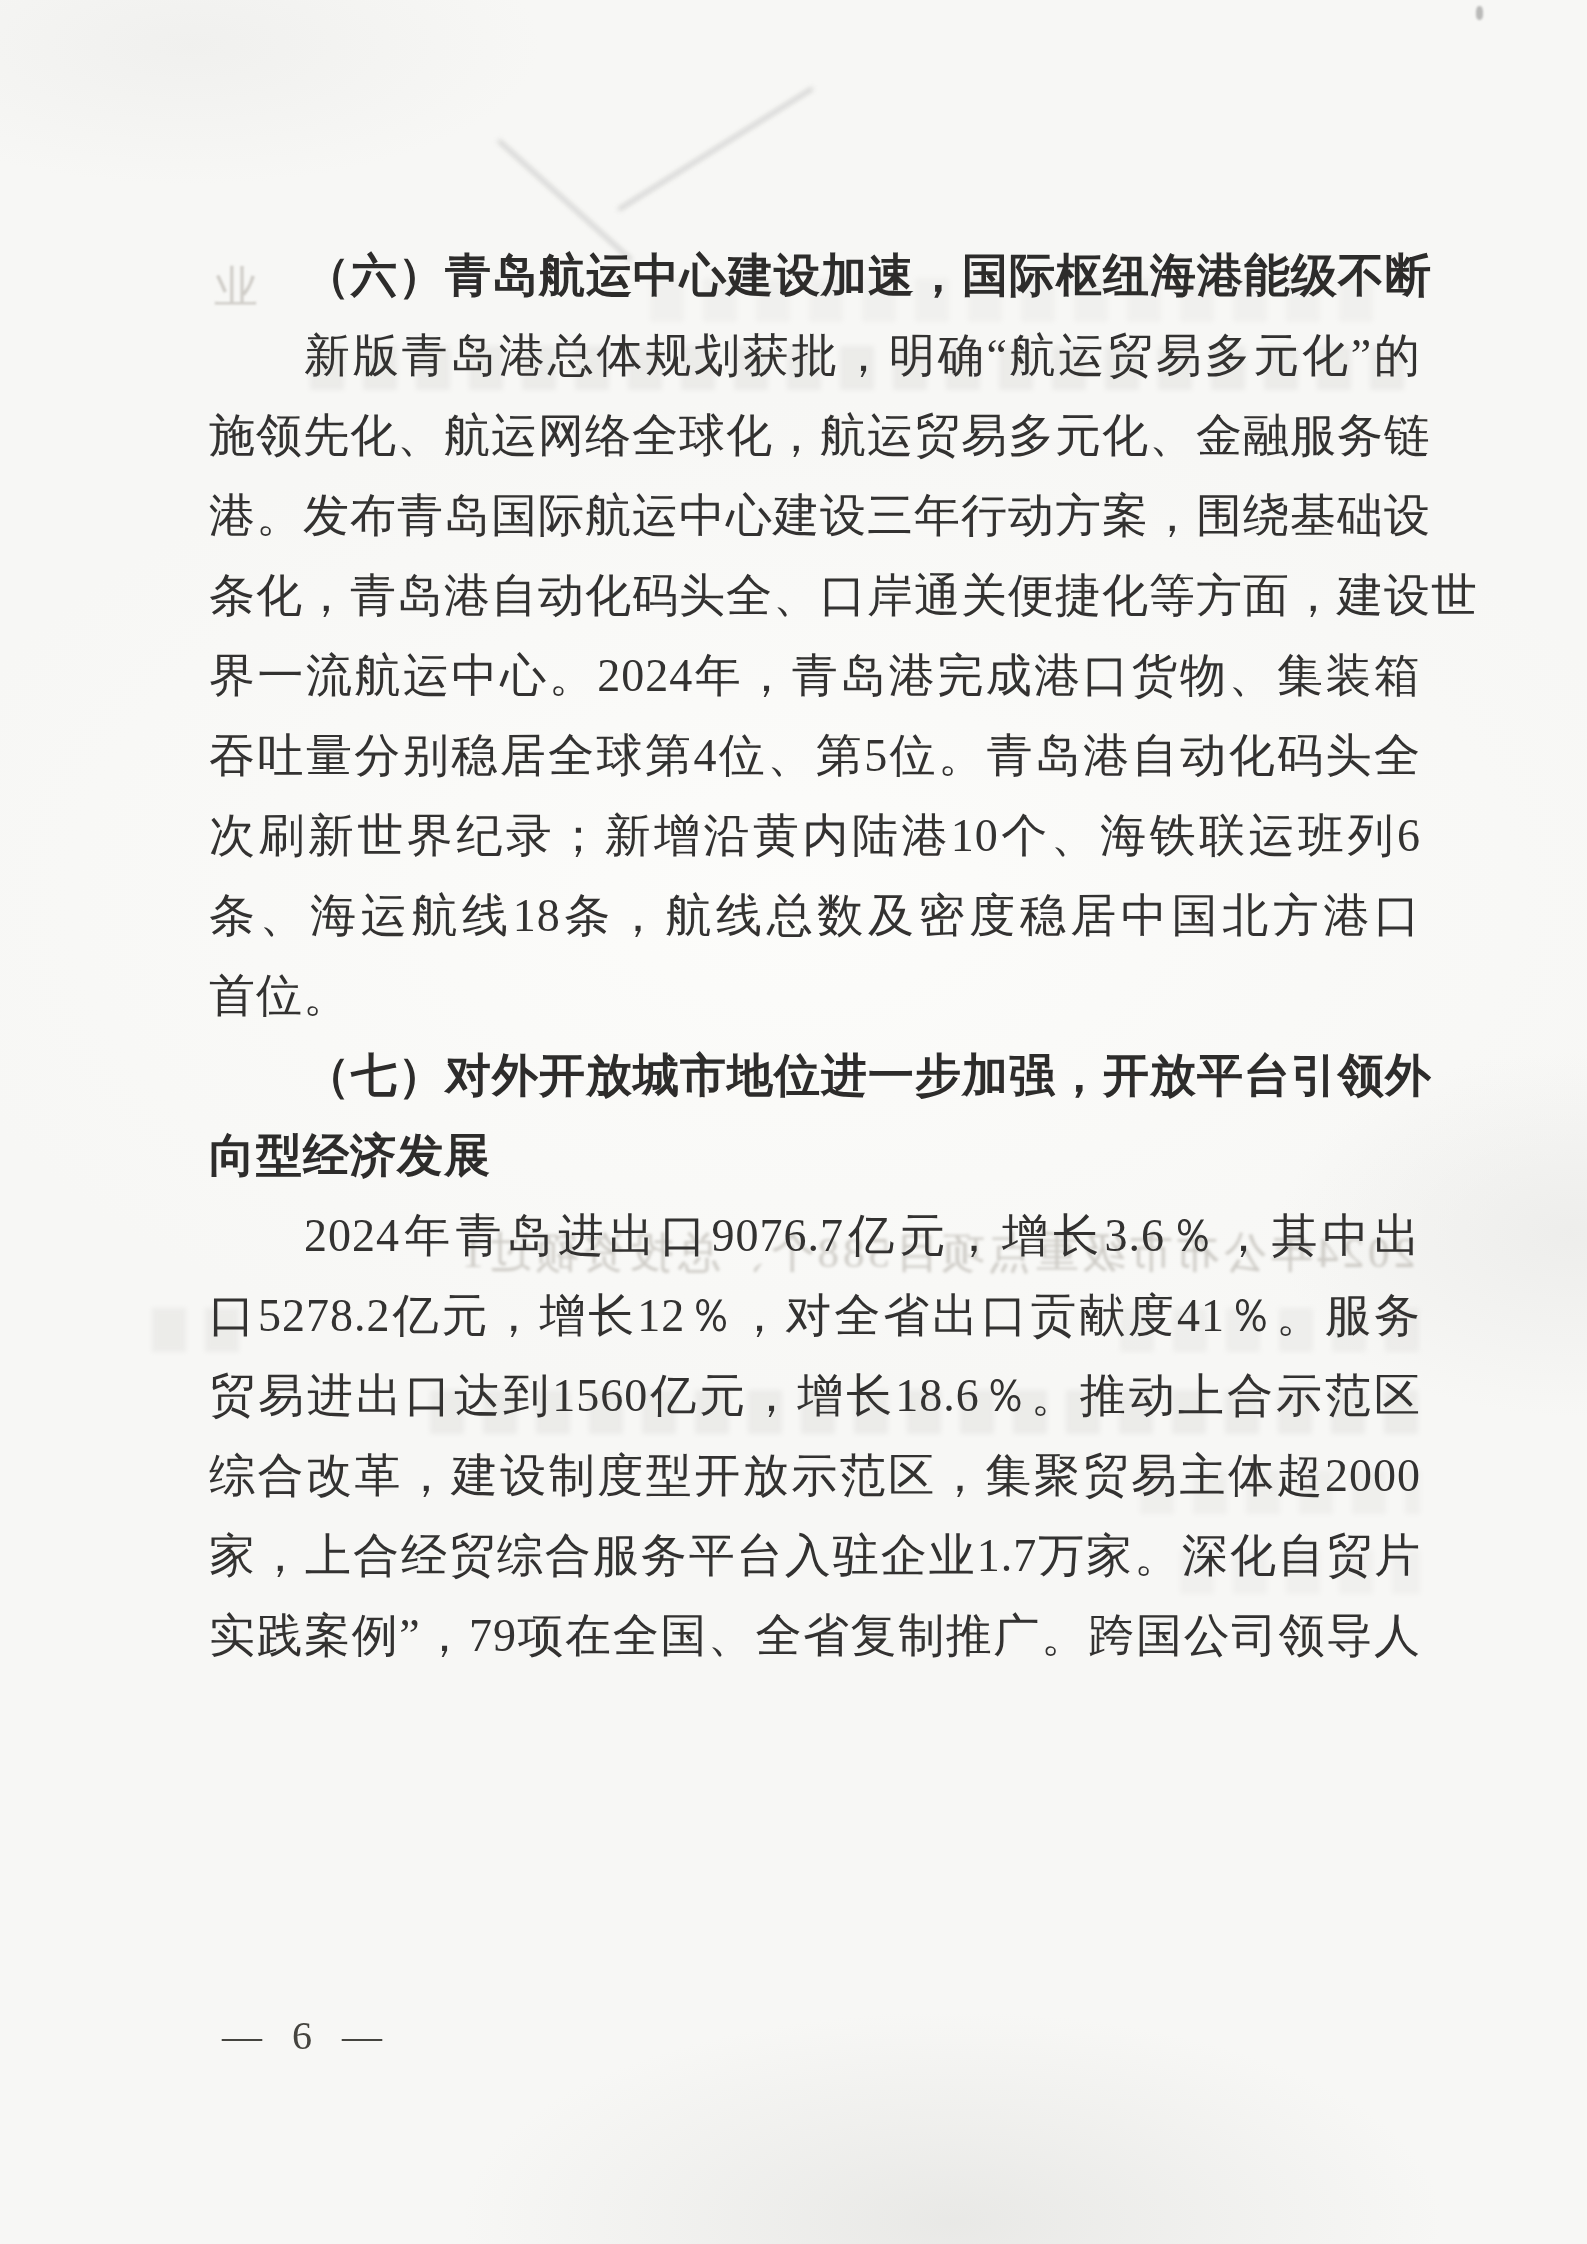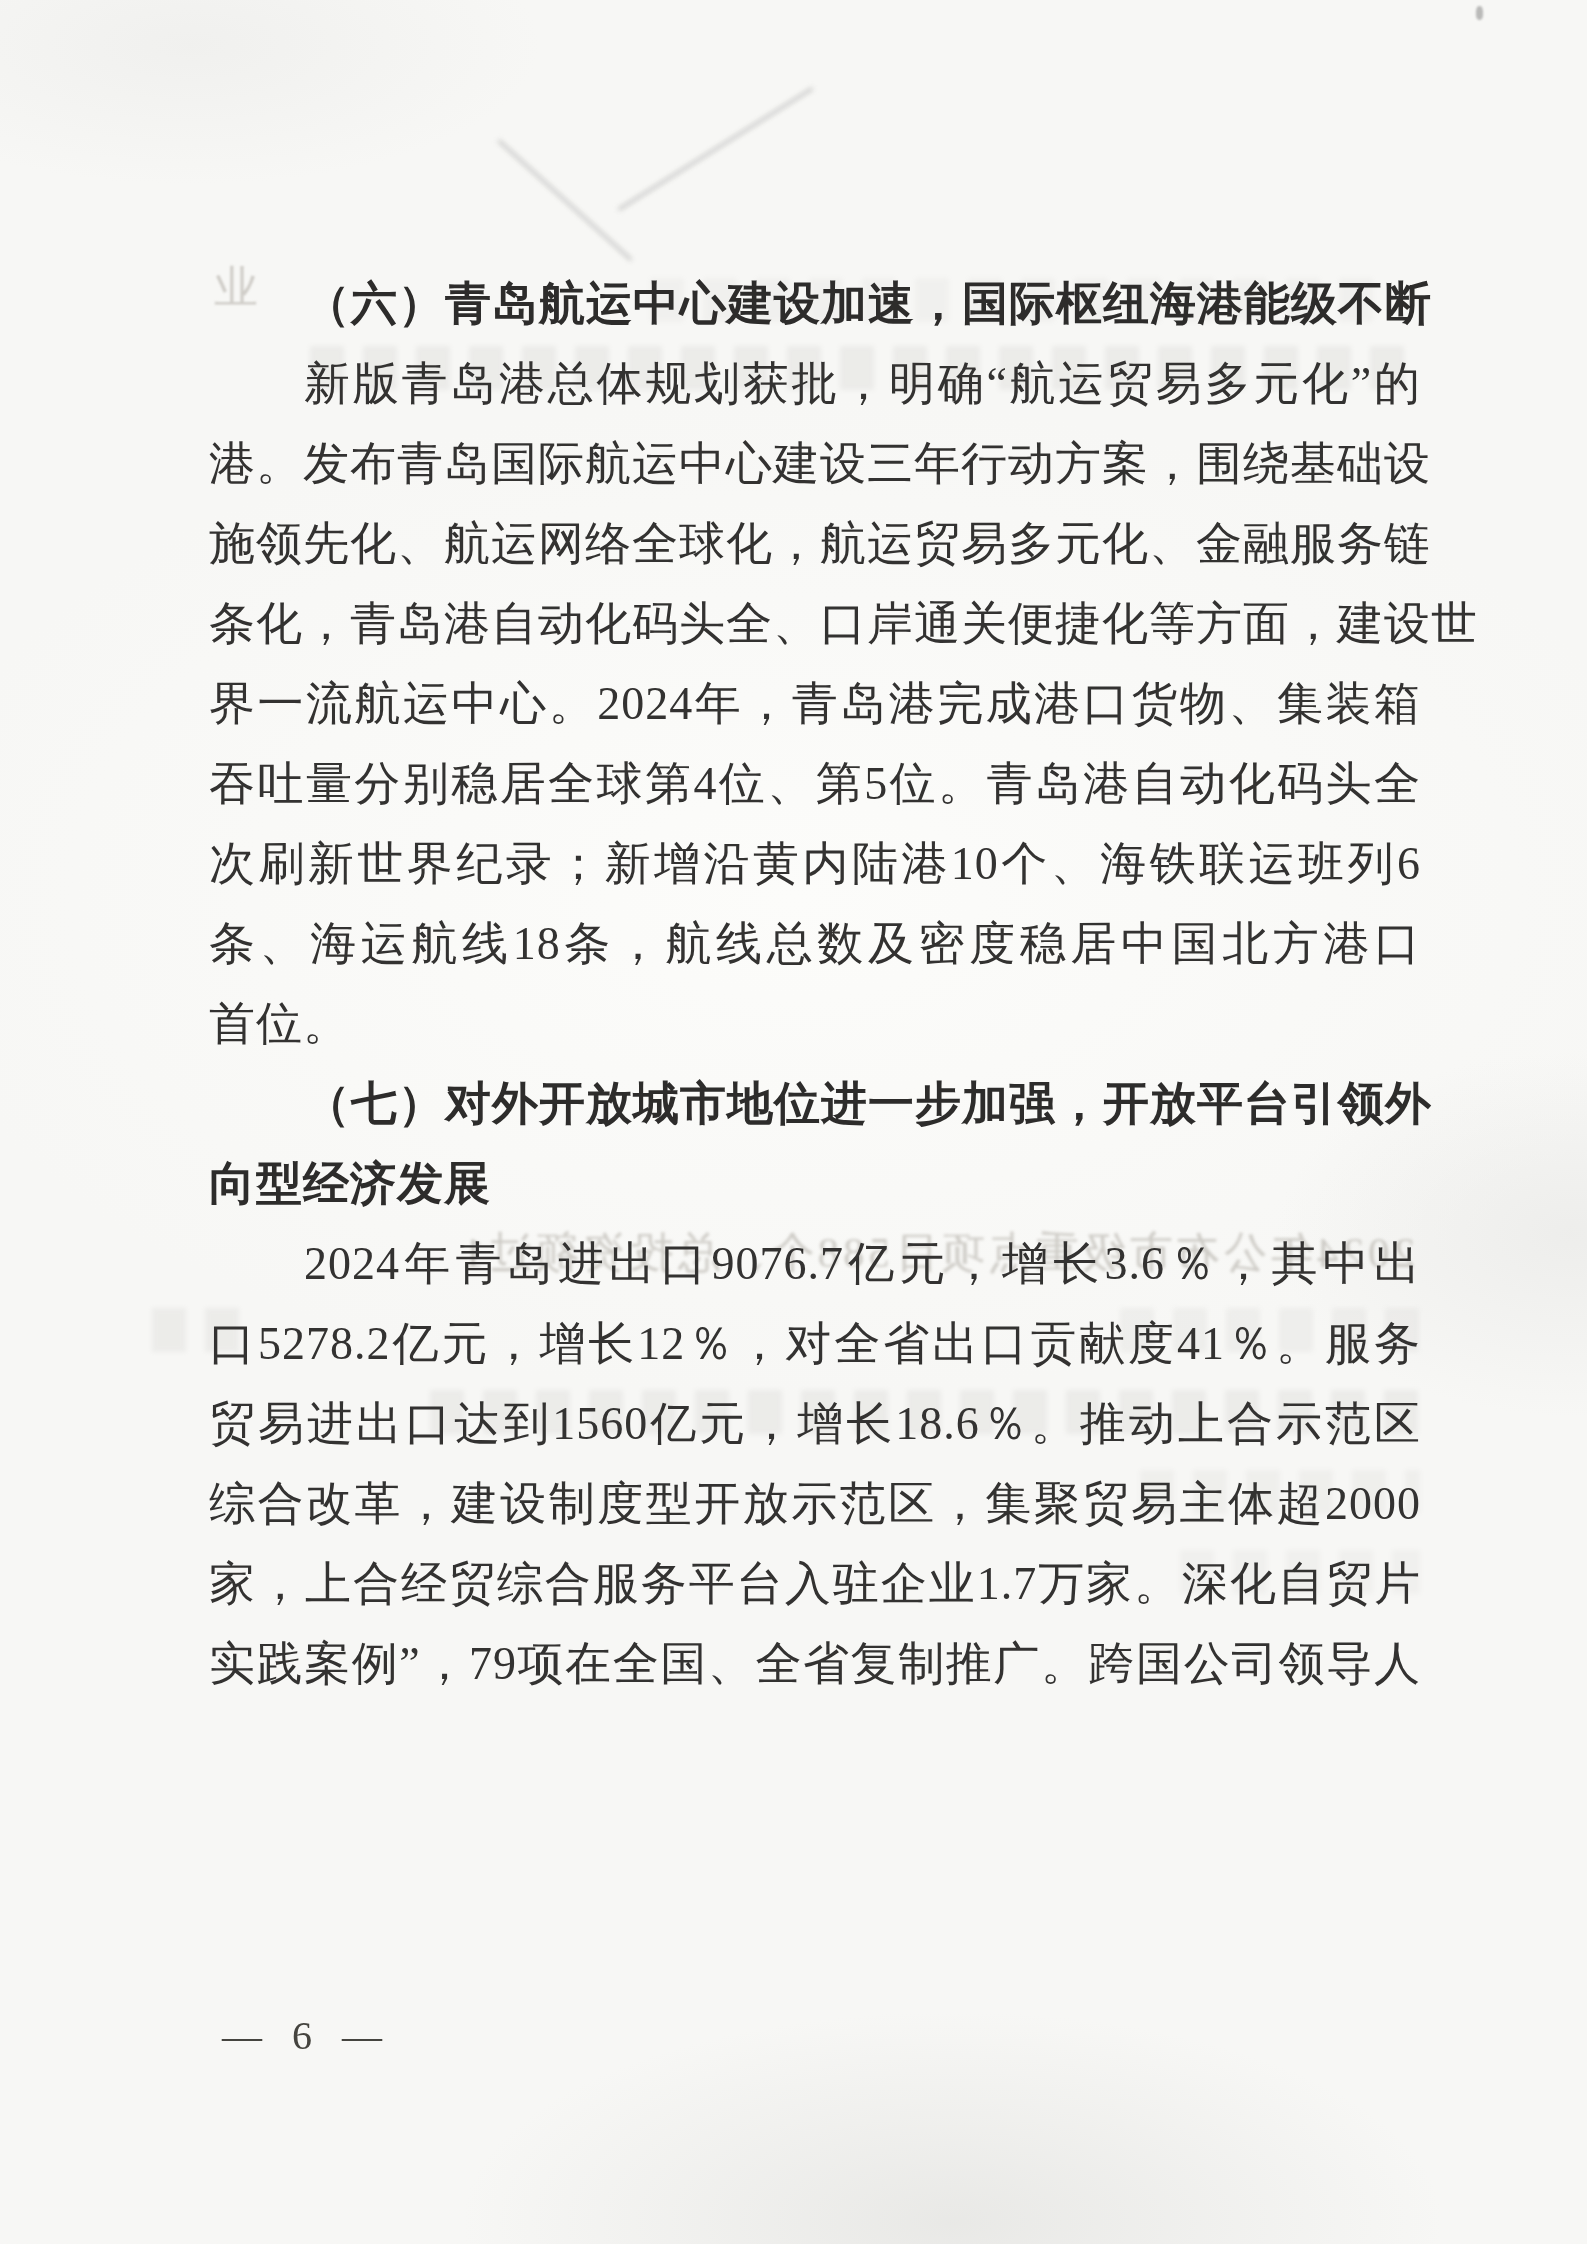--- a/index.html
+++ b/index.html
@@ -12,21 +12,21 @@
       radial-gradient(ellipse 420px 260px at 99% 55%, rgba(228,228,226,0.5), rgba(228,228,226,0) 70%),
       radial-gradient(ellipse 500px 200px at 12% 2%,  rgba(230,230,228,0.4), rgba(230,230,228,0) 70%),
       radial-gradient(ellipse 900px 500px at 50% 40%, #fcfcfa, #f7f7f5);
     overflow:hidden;
     font-family:"Liberation Serif","DejaVu Serif",serif;
     color:#333231;
   }
   
   #text-col{
     position:absolute;
-    left:209px;top:264px;
+    left:209px;top:236px;
     width:1212px;
   }
   .line{
     height:80px;
     line-height:80px;
     font-size:46px;
     letter-spacing:1px;
     text-align:justify;
     text-align-last:justify;
     white-space:nowrap;
@@ -102,22 +102,22 @@
   <div class="bleed-stripe" style="left:1120px;top:1308px;width:300px;opacity:0.10;"></div>
   <div class="bleed-stripe" style="left:430px;top:1390px;width:990px;opacity:0.13;"></div>
   <div class="bleed-stripe" style="left:1140px;top:1470px;width:280px;opacity:0.09;"></div>
   <div class="bleed-stripe" style="left:1180px;top:1550px;width:240px;opacity:0.08;"></div>
 
   <div class="bleed-text" style="left:335px;top:1224px;width:1080px;">2024年公布市级重点项目588个、总投资额过1</div>
 
   <div id="text-col">
     <div class="line heading indent">（六）青岛航运中心建设加速，国际枢纽海港能级不断</div>
     <div class="line indent">新版青岛港总体规划获批，明确“航运贸易多元化”的</div>
+    <div class="line">施领先化、航运网络全球化，航运贸易多元化、金融服务链</div>
     <div class="line">港。发布青岛国际航运中心建设三年行动方案，围绕基础设</div>
-    <div class="line">施领先化、航运网络全球化，航运贸易多元化、金融服务链</div>
     <div class="line">条化，青岛港自动化码头全、口岸通关便捷化等方面，建设世</div>
     <div class="line">界一流航运中心。2024年，青岛港完成港口货物、集装箱</div>
     <div class="line">吞吐量分别稳居全球第4位、第5位。青岛港自动化码头全</div>
     <div class="line">次刷新世界纪录；新增沿黄内陆港10个、海铁联运班列6</div>
     <div class="line">条、海运航线18条，航线总数及密度稳居中国北方港口</div>
     <div class="line short">首位。</div>
     <div class="line heading indent">（七）对外开放城市地位进一步加强，开放平台引领外</div>
     <div class="line heading short">向型经济发展</div>
     <div class="line indent">2024年青岛进出口9076.7亿元，增长3.6％，其中出</div>
     <div class="line">口5278.2亿元，增长12％，对全省出口贡献度41％。服务</div>

